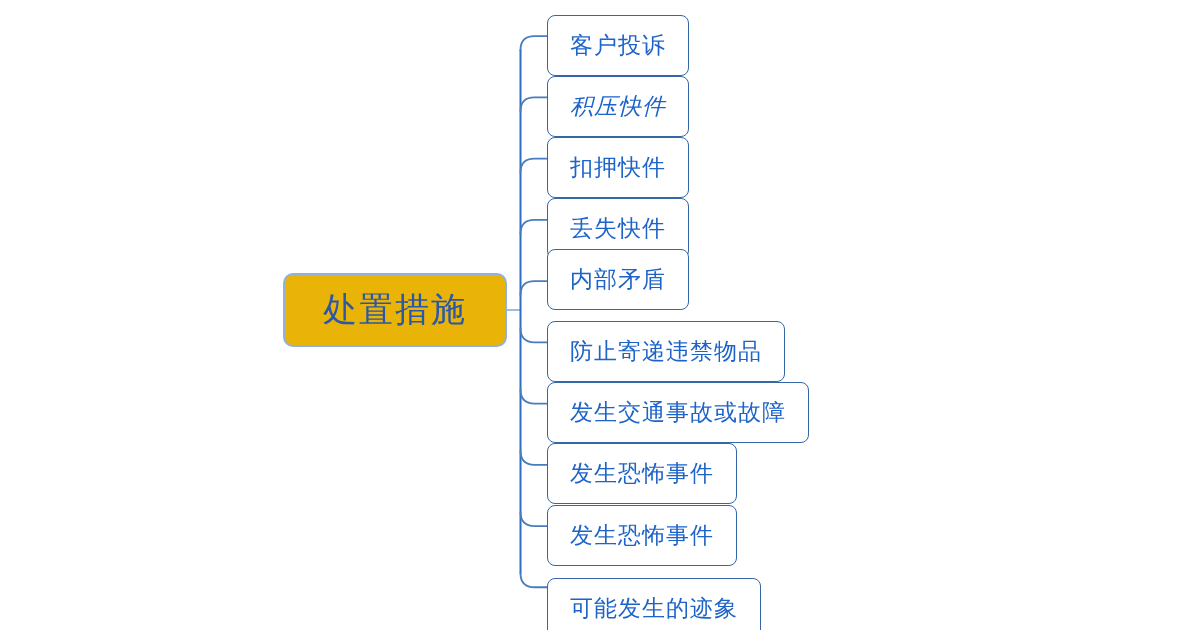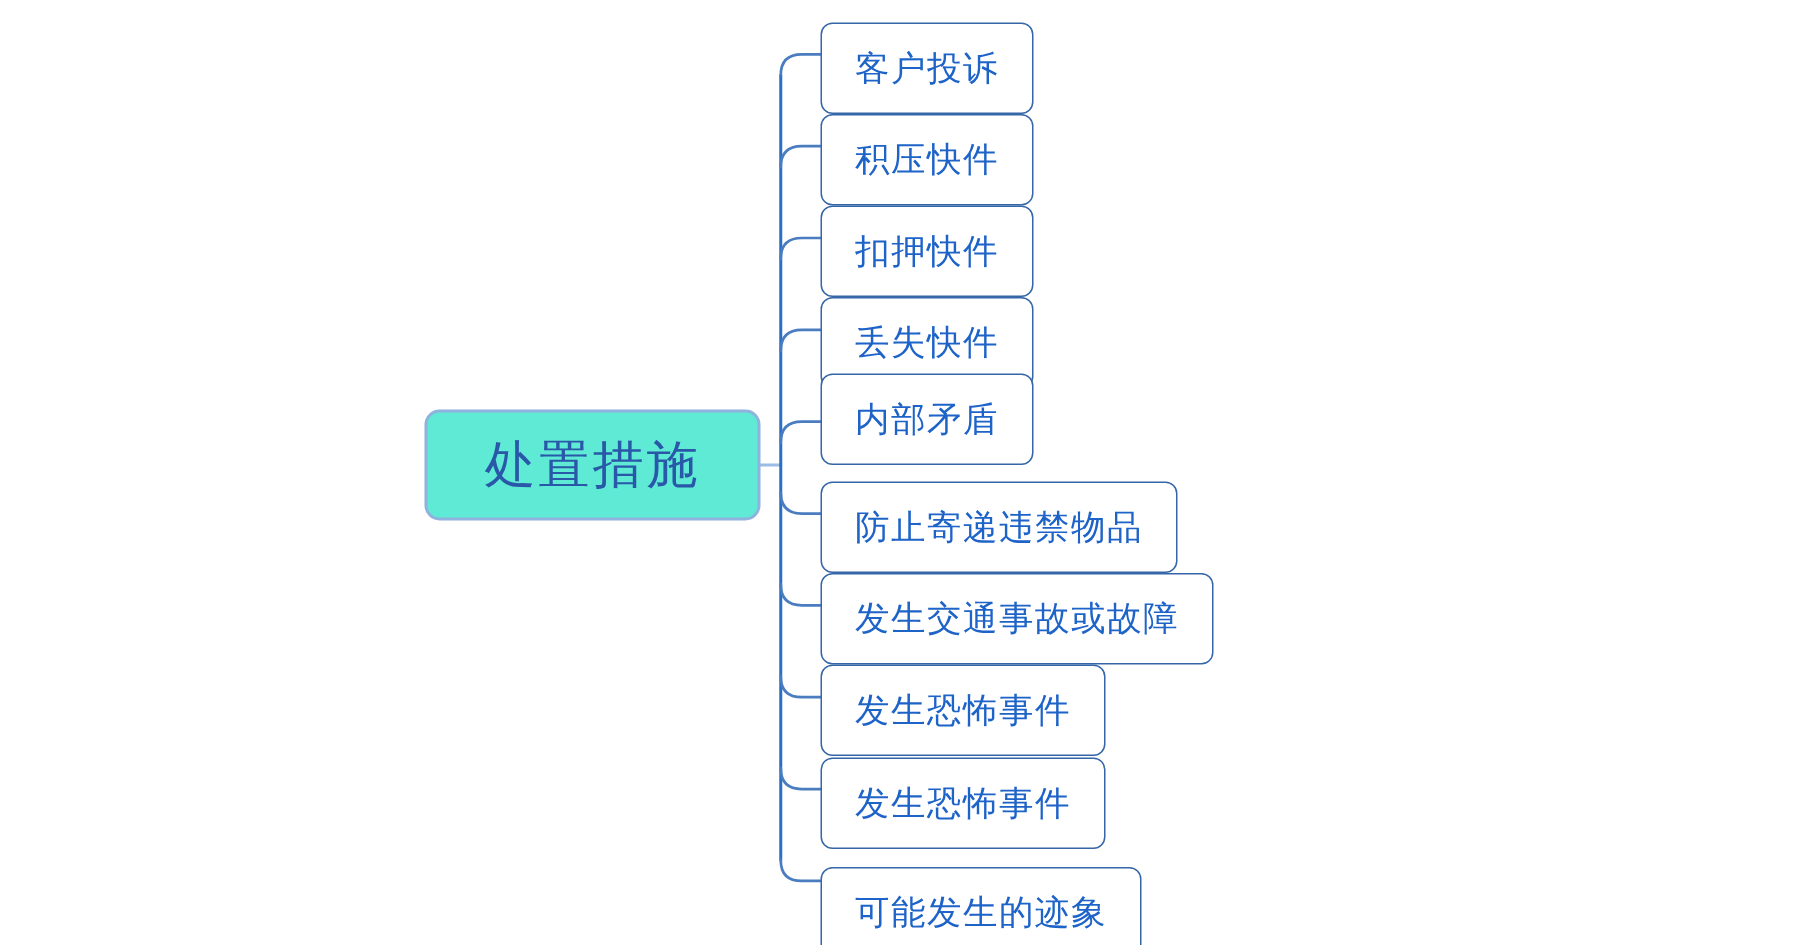--- a/index.html
+++ b/index.html
@@ -25,21 +25,21 @@
   }
   .root-node {
     position: absolute;
     left: 283px;
     top: 273px;
     width: 224px;
     height: 74px;
     box-sizing: border-box;
     border: 2px solid #8FB2DE;
     border-radius: 10px;
-    background: #5eead4;
+    background: #eab308;
     display: flex;
     align-items: center;
     justify-content: center;
     font-size: 34px;
     letter-spacing: 2px;
     color: #2A58A9;
     cursor: pointer;
   }
   .child-node {
     position: absolute;
@@ -76,21 +76,21 @@
       <path d="M 520.5 389.58 Q 520.5 403.58 534.5 403.58 L 547 403.58" fill="none" stroke="#4A7CC0" stroke-width="1.8" stroke-linecap="round"></path>
       <path d="M 520.5 450.80999999999995 Q 520.5 464.80999999999995 534.5 464.80999999999995 L 547 464.80999999999995" fill="none" stroke="#4A7CC0" stroke-width="1.8" stroke-linecap="round"></path>
       <path d="M 520.5 512.04 Q 520.5 526.04 534.5 526.04 L 547 526.04" fill="none" stroke="#4A7CC0" stroke-width="1.8" stroke-linecap="round"></path>
       <path d="M 520.5 573.27 Q 520.5 587.27 534.5 587.27 L 547 587.27" fill="none" stroke="#4A7CC0" stroke-width="1.8" stroke-linecap="round"></path>
     </svg>
 
   <div class="root-node">处置措施</div>
 
   <div id="children">
       <div class="child-node" style="top: 14.7px; min-width: 142px;">客户投诉</div>
-      <div class="child-node" style="top: 75.93px; min-width: 142px;">积压快件</div>
+      <div class="child-node" style="top: 75.93px; min-width: 142px; font-style: italic;">积压快件</div>
       <div class="child-node" style="top: 137.16px; min-width: 142px;">扣押快件</div>
       <div class="child-node" style="top: 198.39px; min-width: 142px;">丢失快件</div>
       <div class="child-node" style="top: 249px; min-width: 142px;">内部矛盾</div>
       <div class="child-node" style="top: 320.85px; min-width: 238px;">防止寄递违禁物品</div>
       <div class="child-node" style="top: 382.08px; min-width: 262px;">发生交通事故或故障</div>
       <div class="child-node" style="top: 443.31px; min-width: 190px; text-align: right;">发生恐怖事件</div>
       <div class="child-node" style="top: 504.54px; min-width: 190px;">发生恐怖事件</div>
       <div class="child-node" style="top: 565.77px; min-width: 214px; margin-top: 12px;">可能发生的迹象</div>
     </div>
 </div>

